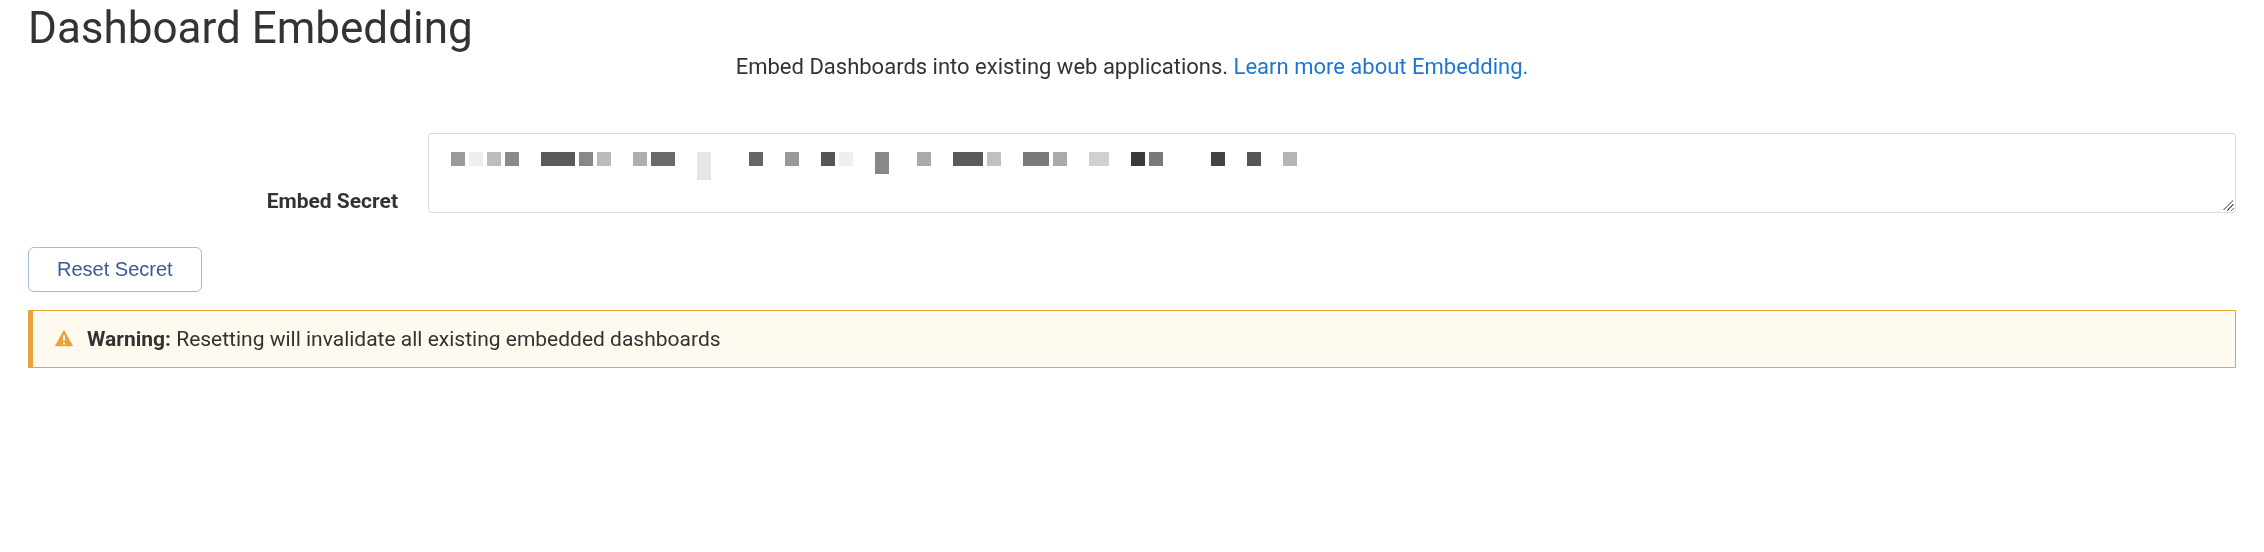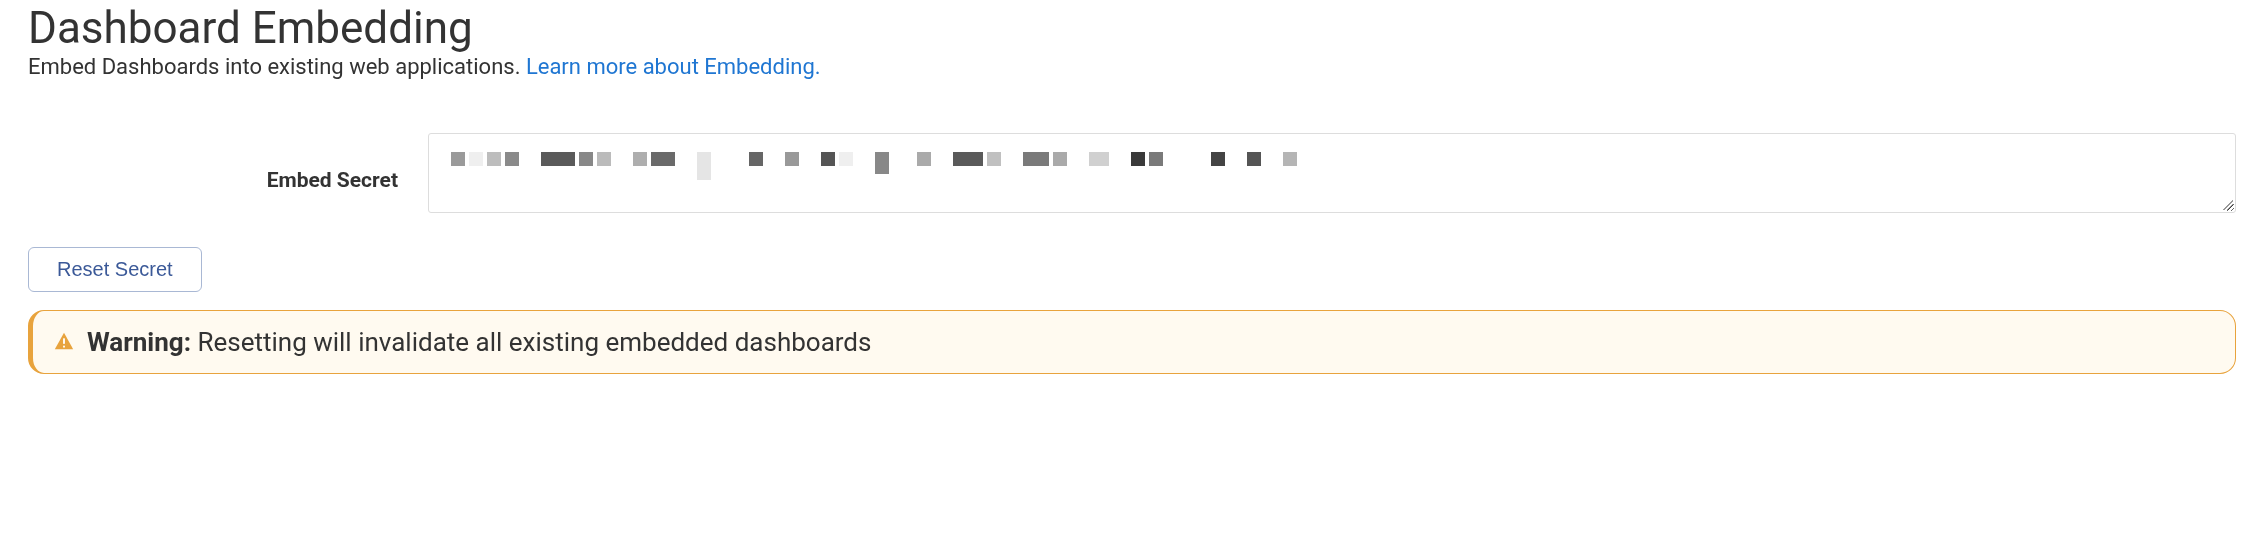--- a/index.html
+++ b/index.html
@@ -17,29 +17,30 @@
       font-size: 44px;
       font-weight: 400;
       color: #333;
       margin-bottom: 0;
       margin-top: 2px;
     }
     .subtitle-row {
       font-size: 22px;
       color: #333;
       margin-bottom: 54px;
+      text-align: center;
     }
     .subtitle-link {
       color: #1f76d2;
       text-decoration: none;
       cursor: pointer;
     }
     .form-row {
       display: flex;
-      align-items: center;
+      align-items: flex-end;
       margin-bottom: 34px;
     }
     .form-label {
       width: 400px;
       text-align: right;
       font-size: 21px;
       font-weight: 700;
       color: #333;
       padding-top: 14px;
       padding-right: 30px;
@@ -85,26 +86,26 @@
       background: #fff;
       border: 1px solid #a9b8d4;
       border-radius: 6px;
       cursor: pointer;
       margin-bottom: 18px;
     }
     .warning-banner {
       border: 1px solid #e8a33d;
       border-left: 5px solid #e8a33d;
       background: #fffaf0;
-      border-radius: 16px;
+      border-radius: 0;
       padding: 16px 20px;
       display: flex;
       align-items: center;
       gap: 12px;
-      font-size: 26px;
+      font-size: 21px;
       color: #333;
     }
     .warning-icon {
       width: 22px;
       height: 22px;
       flex-shrink: 0;
     }
     .warning-icon svg {
       width: 100%;
       height: 100%;

